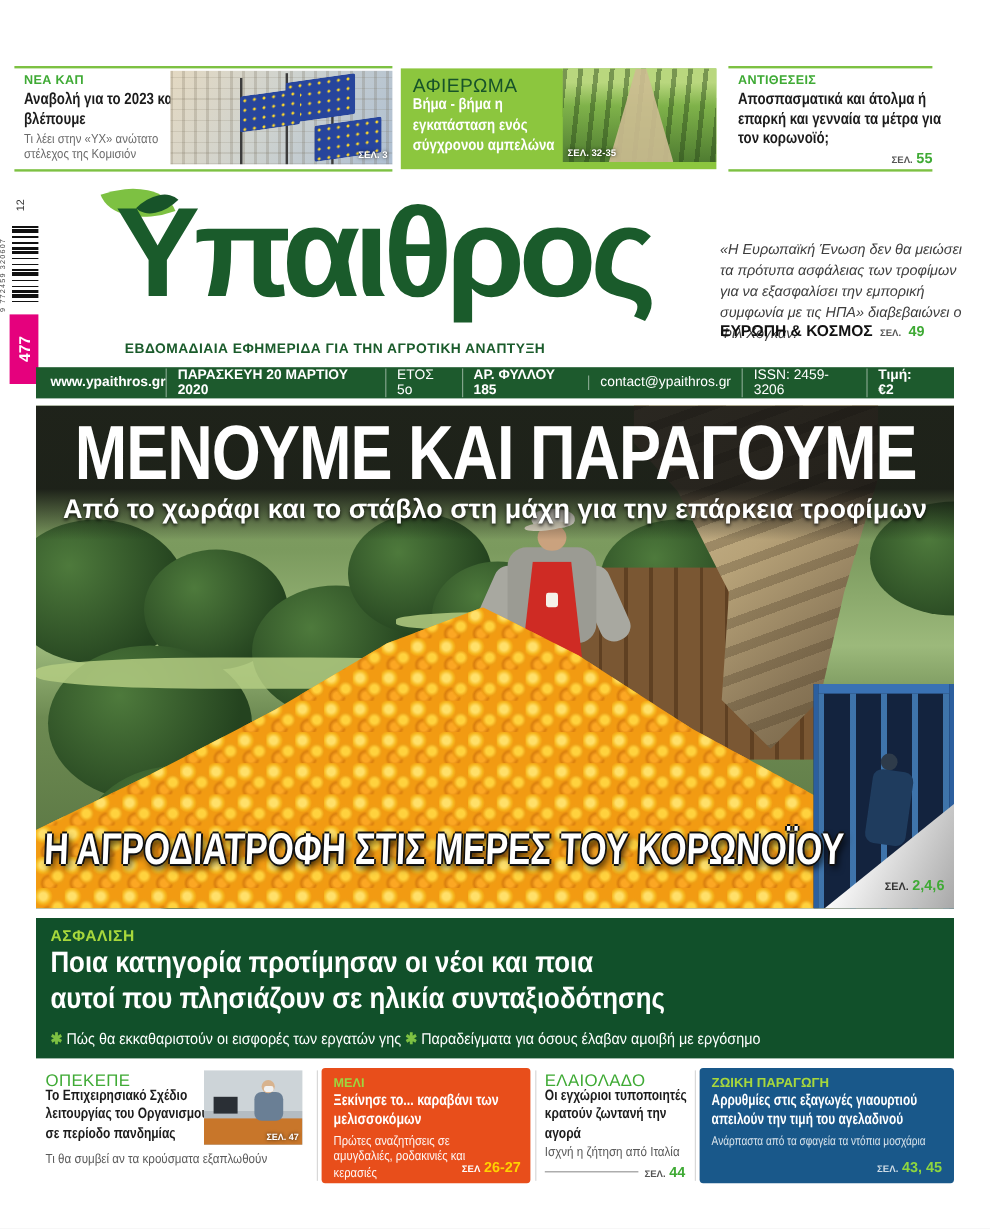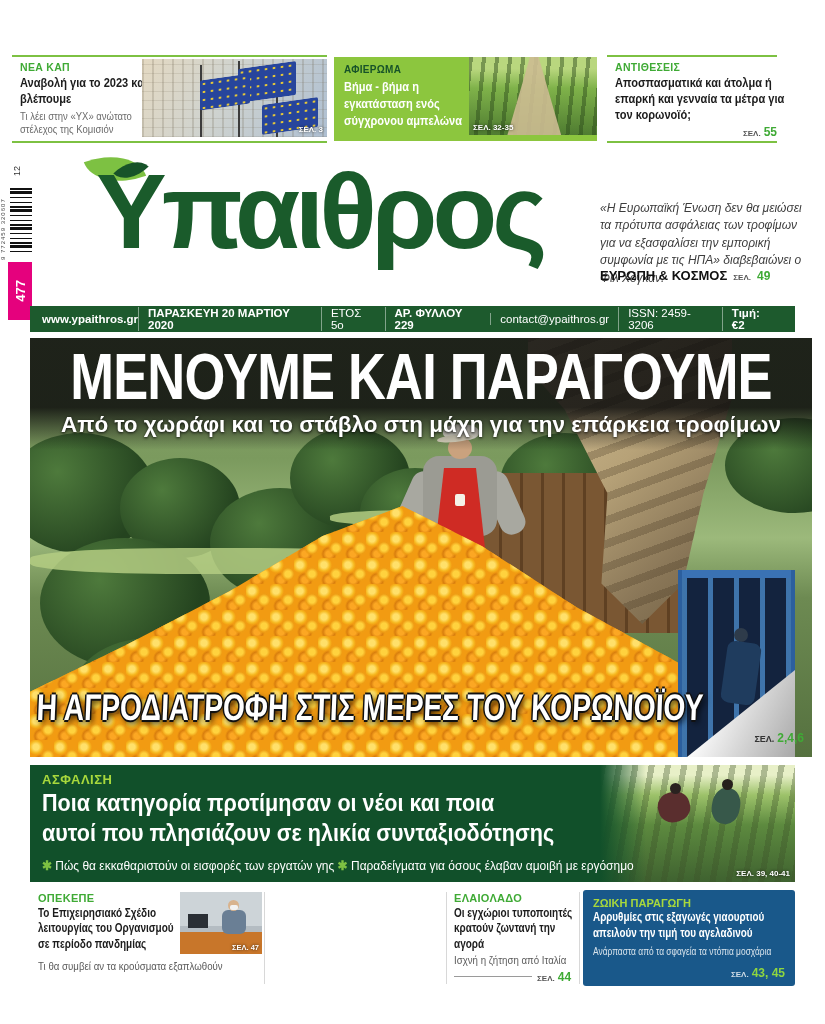--- a/index.html
+++ b/index.html
@@ -30,21 +30,21 @@
   .pole{position:absolute;width:2px;background:#3c3c3c;}
   .flag{position:absolute;background:#27459c;border-radius:2px;transform:skewY(-8deg);
     background-image:radial-gradient(circle,#ffd92a .9px,transparent 1.5px);background-size:8px 8px;}
 
   .greenbox{left:322px;top:2px;width:263px;height:84px;background:#8cc63e;overflow:hidden;}
   .vineimg{position:absolute;right:0;top:0;width:128px;height:78px;
     background:linear-gradient(180deg,#b9d77e 0 15%,#7fb24a 40%,#4f7c31 100%);}
   .vineimg .rows{position:absolute;inset:0;background:repeating-linear-gradient(96deg,rgba(40,70,25,.45) 0 4px,transparent 4px 13px);}
   .vineimg .path{position:absolute;left:30%;top:0;width:42%;height:100%;background:#cdbd92;
     clip-path:polygon(42% 0,58% 0,100% 100%,0 100%);opacity:.9;}
-  .gb-label{font-size:10px;font-weight:bold;color:#175329;letter-spacing:.3px;}
+  .gb-label{font-size:16px;font-weight:normal;color:#175329;letter-spacing:.3px;}
   .gb-title{font-size:13px;font-weight:bold;color:#fff;line-height:1.3;transform:scaleX(.85);transform-origin:left top;}
 
   .pgrow{position:absolute;right:2px;display:flex;align-items:baseline;gap:3px;}
   .pg-sm{font-size:8px;font-weight:bold;color:#555;}
   .pg-grn{font-size:12px;font-weight:bold;color:#3faa35;}
 
   
   .leaf1{left:88px;top:152px;width:54px;height:34px;background:#7dc142;border-radius:0 100% 0 100%;transform:rotate(-20deg);}
   .leaf2{left:116px;top:160px;width:30px;height:20px;background:#175329;border-radius:0 100% 0 100%;transform:rotate(-45deg);}
   .logo-text{left:96px;top:158px;font-size:106px;font-weight:bold;color:#1a5b2b;letter-spacing:-5px;line-height:1;}
@@ -57,21 +57,21 @@
   
   .infobar{left:30px;top:306px;width:765px;height:26px;background:#1d5a2d;color:#fff;
     display:flex;align-items:center;font-size:11.5px;padding:0 12px;box-sizing:border-box;}
   .infobar .site{font-weight:bold;margin-right:auto;}
   .infobar .seg{padding:0 9px;border-left:1px solid rgba(255,255,255,.45);}
   .infobar .seg:first-of-type{border-left:none;}
   .b{font-weight:bold;}
 
   
   .mainblock{left:30px;top:338px;width:765px;height:419px;overflow:hidden;
-    background:linear-gradient(180deg,#8aa56b 0,#7b9a5e 120px,#9cb97b 200px,#6d8a52 260px,#55713f 100%);padding-left:17px;}
+    background:linear-gradient(180deg,#8aa56b 0,#7b9a5e 120px,#9cb97b 200px,#6d8a52 260px,#55713f 100%);}
   .tree{position:absolute;border-radius:50%;background:radial-gradient(circle at 35% 32%,#4e7a3c,#24431f 72%);}
   .grass{position:absolute;background:rgba(180,205,130,.85);border-radius:40%;}
   .trailer{position:absolute;left:430px;top:135px;width:225px;height:160px;
     background:repeating-linear-gradient(90deg,#7a5733 0 18px,#5f4022 18px 21px);z-index:2;}
   .person{position:absolute;left:375px;top:86px;width:110px;height:190px;z-index:3;}
   .cap{position:absolute;left:38px;top:0;width:36px;height:16px;background:#f4f1e4;border-radius:50% 50% 40% 40%;}
   .brim{position:absolute;left:32px;top:11px;width:36px;height:7px;background:#e8e2cc;border-radius:50%;transform:rotate(-6deg);}
   .face{position:absolute;left:43px;top:13px;width:24px;height:22px;background:#caa27e;border-radius:50%;}
   .torso{position:absolute;left:18px;top:32px;width:74px;height:80px;background:#9b9b93;border-radius:16px;}
   .apron{position:absolute;left:30px;top:44px;width:50px;height:80px;background:#cf2b24;clip-path:polygon(18% 0,82% 0,100% 100%,0 100%);}
@@ -125,24 +125,24 @@
   .inslabel{position:absolute;left:12px;top:7px;font-size:13px;font-weight:bold;color:#a8d83c;letter-spacing:.5px;}
   .insline{position:absolute;left:12px;white-space:nowrap;color:#fff;font-size:24.5px;font-weight:bold;
     transform:scaleX(.88);transform-origin:left top;}
   .insbullets{position:absolute;left:12px;bottom:9px;font-size:13px;color:#fff;white-space:nowrap;
     transform:scaleX(.92);transform-origin:left bottom;}
   .star{color:#7dc142;font-weight:bold;}
 
   
   .bstrip{left:30px;top:890px;width:765px;height:100px;}
   .vsep{position:absolute;top:2px;width:1px;height:92px;background:#d8d8d8;}
-  .bcol-label{font-size:11px;font-weight:bold;color:#3faa35;letter-spacing:.3px;}
+  .bcol-label{font-size:14px;font-weight:normal;color:#3faa35;letter-spacing:.3px;}
   .bcol-title{font-size:12.5px;font-weight:bold;color:#1c1c1c;line-height:1.22;transform:scaleX(.8);transform-origin:left top;}
   .bcol-sub{font-size:11px;color:#5a5a5a;line-height:1.25;transform:scaleX(.88);transform-origin:left top;}
-  .officeimg{position:absolute;left:150px;top:2px;width:82px;height:62px;overflow:hidden;
+  .officeimg{position:absolute;left:140px;top:2px;width:82px;height:62px;overflow:hidden;
     background:linear-gradient(180deg,#cdd4d8 0 55%,#b4bcc2 55%);}
   .officeimg .desk{position:absolute;bottom:0;left:0;width:100%;height:22px;background:#c8762a;}
   .officeimg .monitor{position:absolute;left:8px;top:22px;width:20px;height:14px;background:#2a2f35;}
   .officeimg .p-head{position:absolute;left:48px;top:8px;width:11px;height:11px;border-radius:50%;background:#d8b38e;}
   .officeimg .p-mask{position:absolute;left:50px;top:13px;width:8px;height:5px;background:#f2f2f2;border-radius:2px;}
   .officeimg .p-body{position:absolute;left:42px;top:18px;width:24px;height:24px;border-radius:6px;background:#6a7f95;}
   .redbox{position:absolute;left:238px;top:0;width:174px;height:96px;background:#e84e1b;border-radius:3px;
     padding:7px 10px;box-sizing:border-box;}
   .redbox .lab{font-size:10.5px;font-weight:bold;color:#9ed63f;}
   .redbox .tit{font-size:13px;font-weight:bold;color:#fff;line-height:1.25;white-space:nowrap;
@@ -210,32 +210,33 @@
     <div class="abs ttitle" style="left:603px;top:20px;width:222px;">Αποσπασματικά και άτολμα ή επαρκή και γενναία τα μέτρα για τον κορωνοϊό;</div>
     <div class="pgrow" style="top:70px;right:0;">
       <span class="pg-sm">ΣΕΛ.</span>
       <span class="pg-grn">55</span>
     </div>
   </div>
 
   <div class="abs leaf1"></div>
   <div class="abs leaf2"></div>
   <div class="abs logo-text">Υπαιθρος</div>
+  <div class="abs tagline">ΕΒΔΟΜΑΔΙΑΙΑ ΕΦΗΜΕΡΙΔΑ ΓΙΑ ΤΗΝ ΑΓΡΟΤΙΚΗ ΑΝΑΠΤΥΞΗ</div>
   <div class="abs quote">«Η Ευρωπαϊκή Ένωση δεν θα μειώσει τα πρότυπα ασφάλειας των τροφίμων για να εξασφαλίσει την εμπορική συμφωνία με τις ΗΠΑ» διαβεβαιώνει ο Φιλ Χόγκαν.</div>
   <div class="abs quote-footer">
     <span class="q-section">ΕΥΡΩΠΗ &amp; ΚΟΣΜΟΣ</span>
     <span class="pg-sm">ΣΕΛ.</span>
     <span class="pg-grn">49</span>
   </div>
 
   <div class="abs infobar">
     <span class="site">www.ypaithros.gr</span>
     <span class="seg b">ΠΑΡΑΣΚΕΥΗ 20 ΜΑΡΤΙΟΥ 2020</span>
     <span class="seg">ΕΤΟΣ 5ο</span>
-    <span class="seg b">ΑΡ. ΦΥΛΛΟΥ 229</span>
+    <span class="seg b">ΑΡ. ΦΥΛΛΟΥ 185</span>
     <span class="seg">contact@ypaithros.gr</span>
     <span class="seg">ISSN: 2459-3206</span>
     <span class="seg b">Τιμή: €2</span>
   </div>
 
   <div class="abs mainblock">
 
     <div class="tree" style="left:-25px;top:95px;width:150px;height:120px;"></div>
     <div class="tree" style="left:90px;top:120px;width:120px;height:100px;"></div>
     <div class="tree" style="left:10px;top:200px;width:170px;height:130px;"></div>
@@ -278,29 +279,20 @@
     <div class="mainhead">ΜΕΝΟΥΜΕ ΚΑΙ ΠΑΡΑΓΟΥΜΕ</div>
     <div class="mainsub">Από το χωράφι και το στάβλο στη μάχη για την επάρκεια τροφίμων</div>
     <div class="overlaytitle">Η ΑΓΡΟΔΙΑΤΡΟΦΗ ΣΤΙΣ ΜΕΡΕΣ ΤΟΥ ΚΟΡΩΝΟΪΟΥ</div>
     <div class="mainpage">
       <span class="pg-sm">ΣΕΛ.</span>
       <span class="pg-grn">2,4,6</span>
     </div>
   </div>
 
   <div class="abs insband">
-    <div class="insphoto">
-      <div class="rows"></div>
-      <div class="fig1-body"></div>
-      <div class="fig1-head"></div>
-      <div class="fig2-body"></div>
-      <div class="fig2-head"></div>
-      <div class="blend"></div>
-      <div class="imgref" style="right:5px;bottom:4px;">ΣΕΛ. 39, 40-41</div>
-    </div>
     <div class="inslabel">ΑΣΦΑΛΙΣΗ</div>
     <div class="insline" style="top:24px;">Ποια κατηγορία προτίμησαν οι νέοι και ποια</div>
     <div class="insline" style="top:54px;">αυτοί που πλησιάζουν σε ηλικία συνταξιοδότησης</div>
     <div class="insbullets">
       <span class="star">✱</span>
       <span>Πώς θα εκκαθαριστούν οι εισφορές των εργατών γης</span>
       <span class="star">✱</span>
       <span>Παραδείγματα για όσους έλαβαν αμοιβή με εργόσημο</span>
     </div>
   </div>
@@ -315,20 +307,29 @@
     <div class="abs bcol-sub" style="left:8px;top:70px;width:250px;">Τι θα συμβεί αν τα κρούσματα εξαπλωθούν</div>
     <div class="officeimg">
       <div class="desk"></div>
       <div class="monitor"></div>
       <div class="p-body"></div>
       <div class="p-head"></div>
       <div class="p-mask"></div>
       <div class="imgref" style="right:3px;bottom:2px;font-size:7.5px;">ΣΕΛ. 47</div>
     </div>
 
+    <div class="redbox">
+      <div class="lab">ΜΕΛΙ</div>
+      <div class="tit" style="width:195px;white-space:normal;">Ξεκίνησε το... καραβάνι των μελισσοκόμων</div>
+      <div class="sub">Πρώτες αναζητήσεις σε αμυγδαλιές, ροδακινιές και κερασιές</div>
+      <div class="pg">
+        <span class="pg-wsm">ΣΕΛ</span>
+        <span class="pg-yel">26-27</span>
+      </div>
+    </div>
 
     <div class="abs bcol-label" style="left:424px;top:2px;">ΕΛΑΙΟΛΑΔΟ</div>
     <div class="abs bcol-title" style="left:424px;top:16px;width:160px;">Οι εγχώριοι τυποποιητές κρατούν ζωντανή την αγορά</div>
     <div class="abs bcol-sub" style="left:424px;top:64px;width:155px;">Ισχνή η ζήτηση από Ιταλία</div>
     <div class="col3-rule" style="left:424px;top:86px;"></div>
     <div class="pgrow" style="left:507px;top:80px;right:auto;">
       <span class="pg-sm">ΣΕΛ.</span>
       <span class="pg-grn">44</span>
     </div>
 

